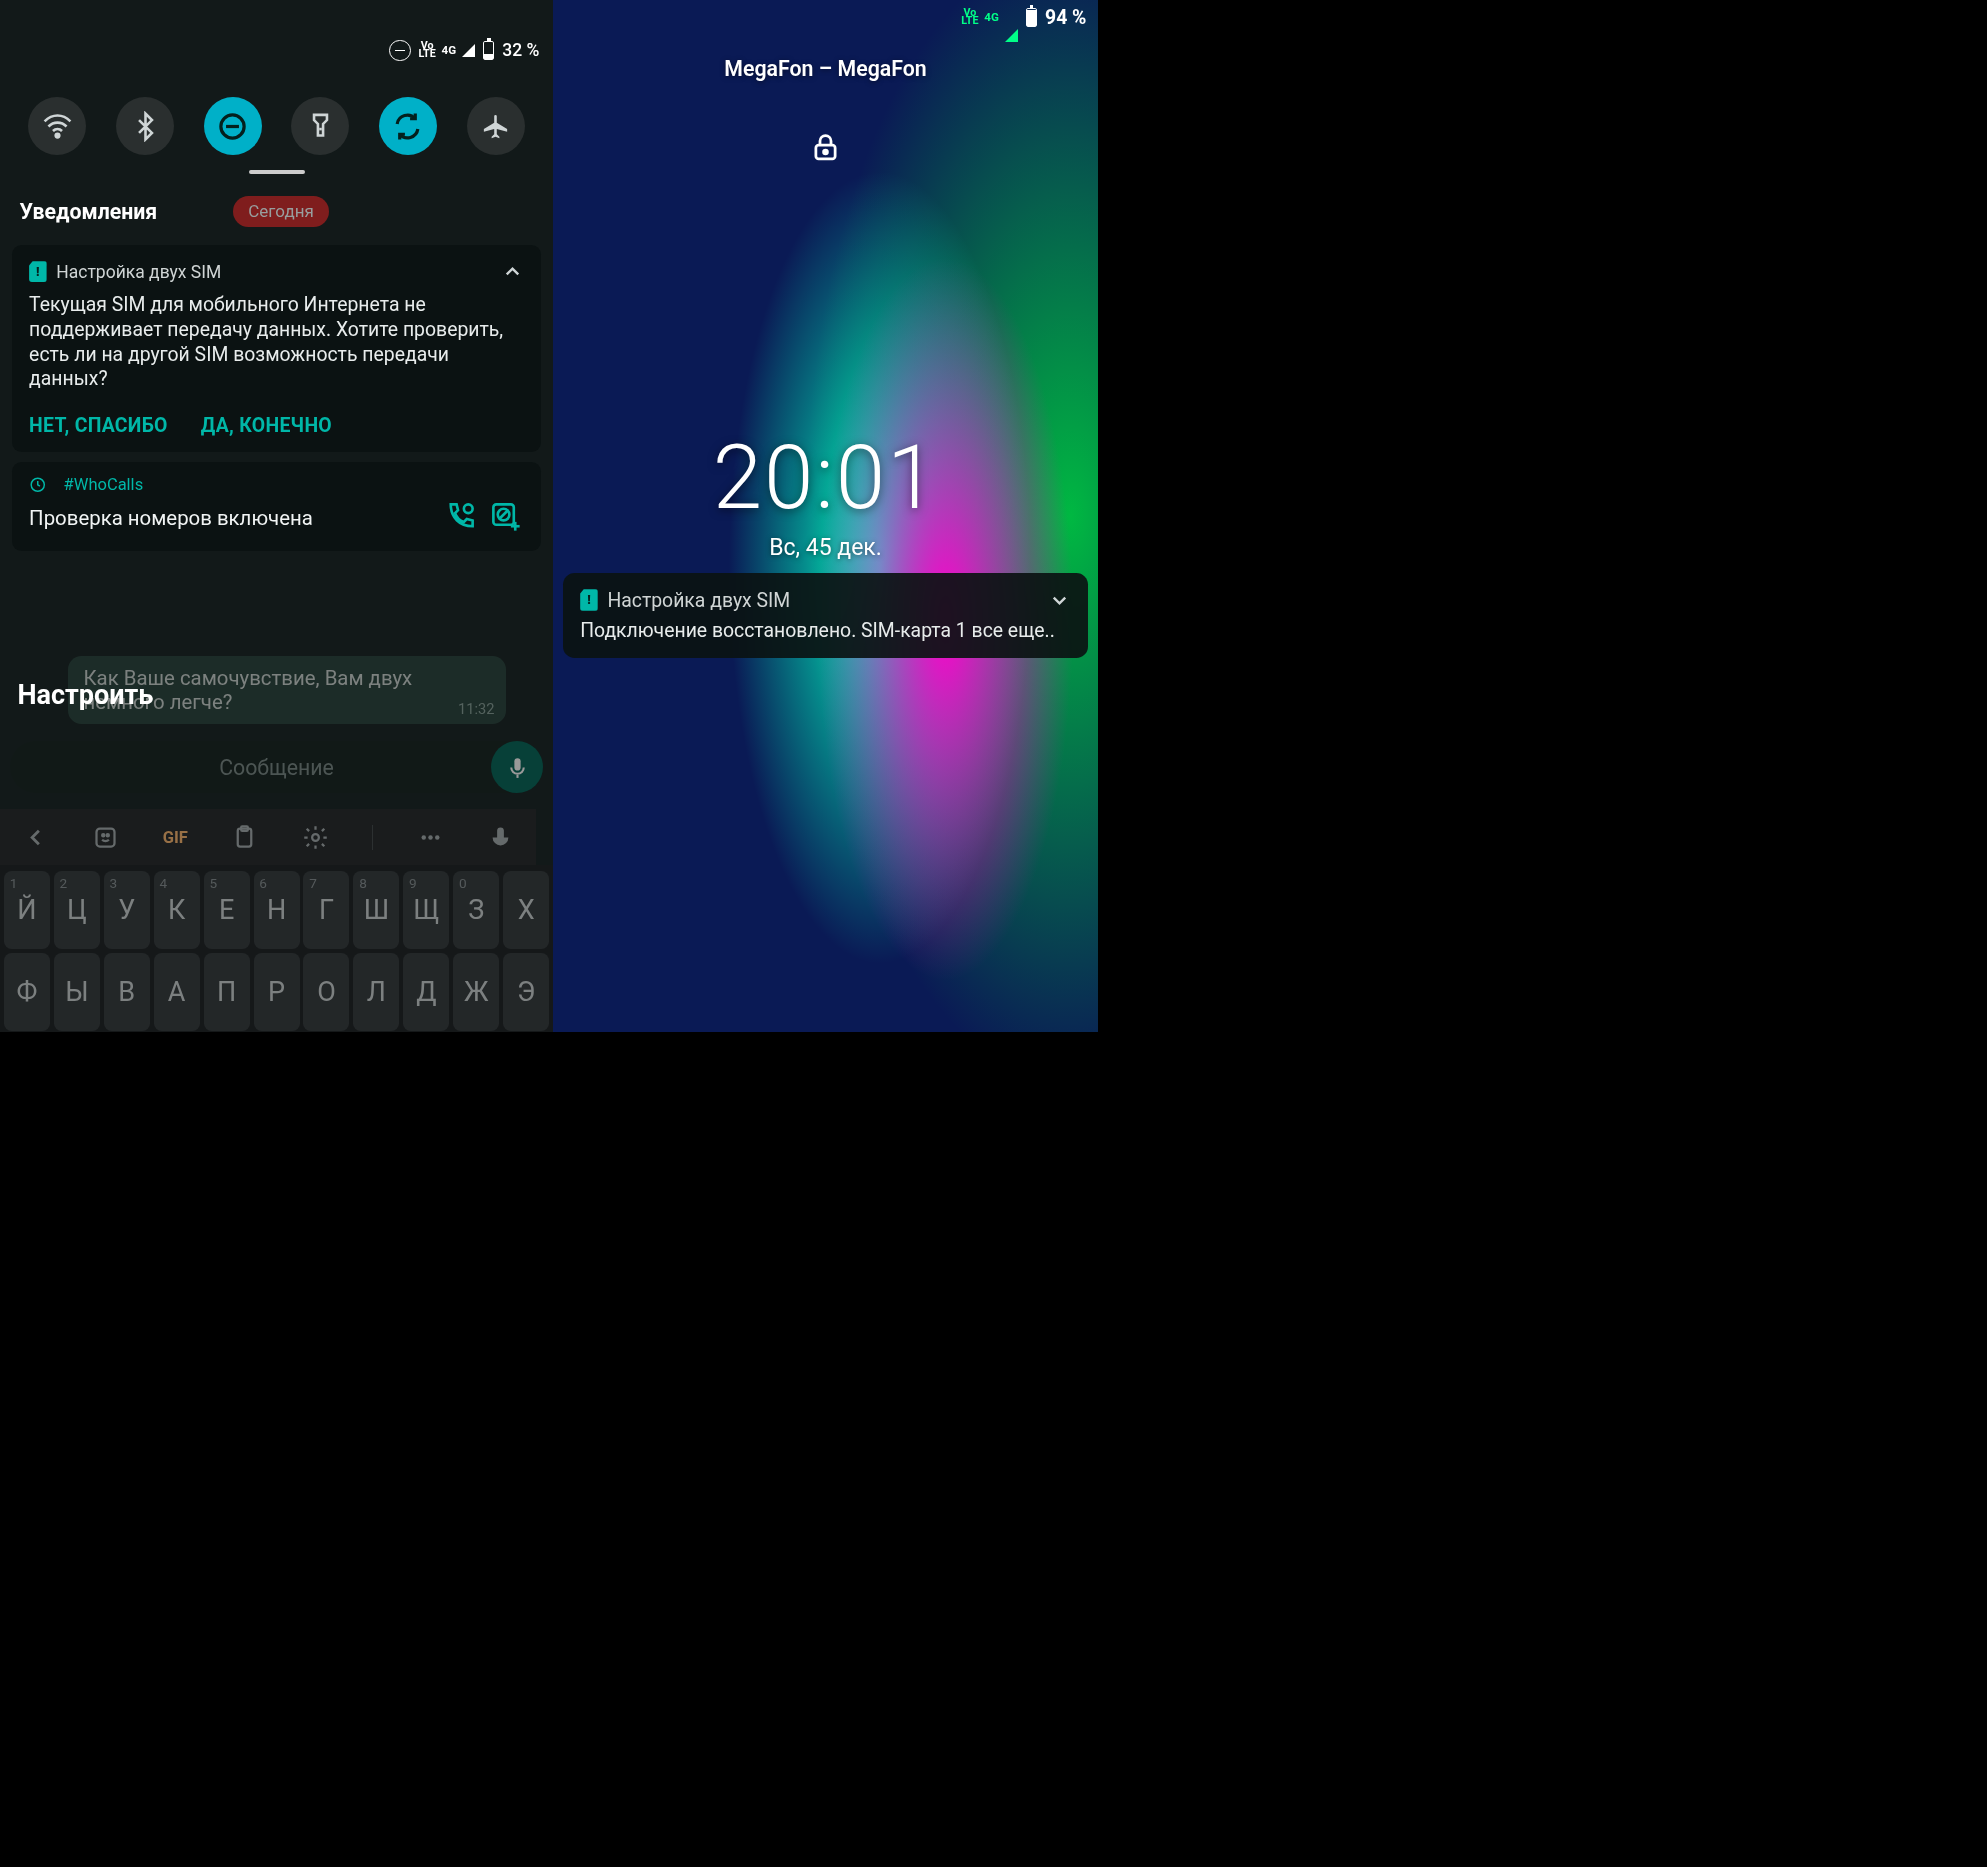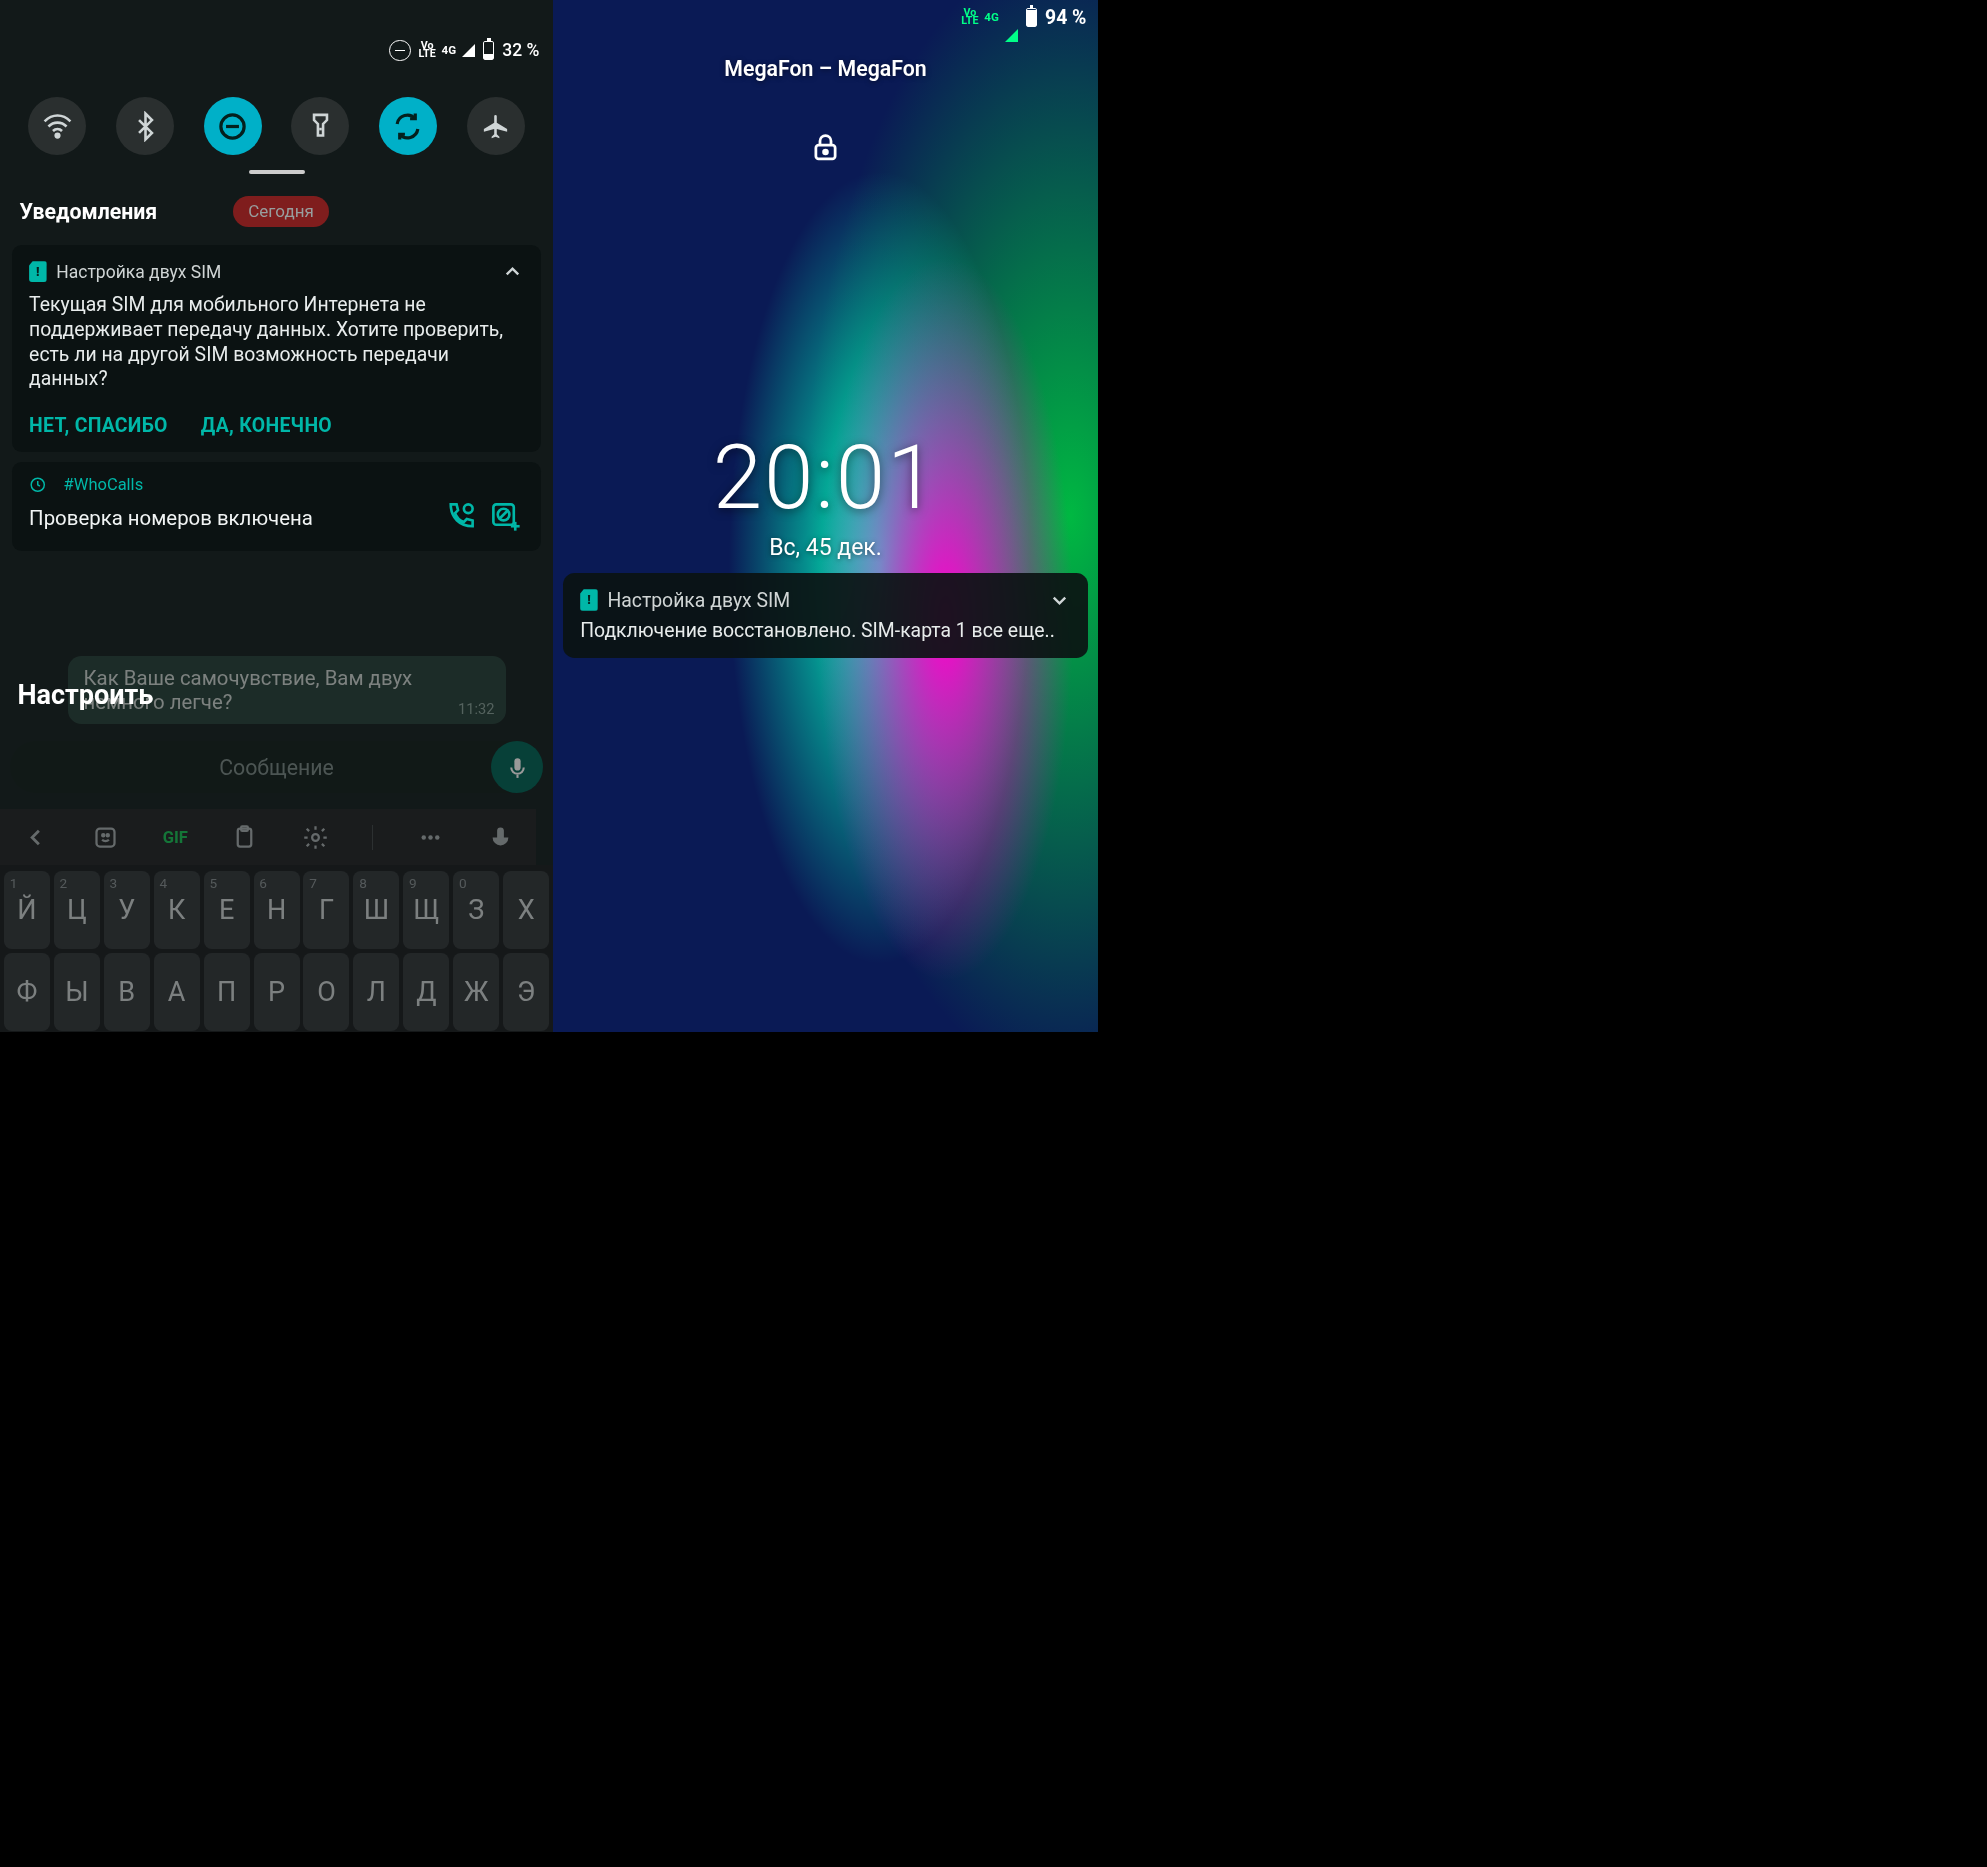--- a/index.html
+++ b/index.html
@@ -45,21 +45,21 @@
 
   
   .chatbg { position:absolute; left:0; right:0; top:617px; bottom:0; filter:brightness(.6); }
   .bubble { position:absolute; left:68px; top:39px; right:47px; background:#2f4a43; color:#cfd7d4; border-radius:13.6px; padding:9.7px 76px 9.7px 15.5px; font-size:20.4px; line-height:1.18; }
   .bubble .time { position:absolute; right:11.6px; bottom:5.8px; font-size:14.6px; color:#8ca39c; }
 
   .inputbar { position:absolute; left:9.7px; right:9.7px; top:124px; height:52px; background:#1d2a27; border-radius:27px; display:flex; align-items:center; padding:0 9.7px; gap:13.6px; color:#7f8e8b;flex-direction:column; }
   .inputbar .ph { flex:1; font-size:21.3px; }
   .sendfab { position:absolute; right:9.7px; top:124px; width:52px; height:52px; border-radius:50%; background:#0b6a5d; display:flex; align-items:center; justify-content:center; }
 
-  .kbtool { position:absolute; left:0; right:17px; top:192px; height:56px; background:#2b2f30; display:flex; align-items:center; justify-content:space-around; color:#22c55e; font-weight:700; font-size:16.5px; }
+  .kbtool { position:absolute; left:0; right:17px; top:192px; height:56px; background:#2b2f30; display:flex; align-items:center; justify-content:space-around; color:#fdba74; font-weight:700; font-size:16.5px; }
   .kbtool .ki { width:27px; height:27px; }
 
   .kb { position:absolute; left:0; right:0; top:248px; bottom:0; background:#23282a; padding:5.8px 3.9px; }
   .kb .krow { display:flex; gap:3.9px; margin-bottom:3.9px; }
   .kb .key { position:relative; flex:1; height:78px; background:#3b4143; border-radius:7.8px; display:flex; align-items:center; justify-content:center; color:#cfd5d6; font-size:27px; }
   .kb .key .hint { position:absolute; top:3.9px; left:5.8px; font-size:13.6px; color:#8c9597; }
 
   
   .right { width:545px; height:1032px; position:relative; overflow:hidden; color:#fff;
     background:

